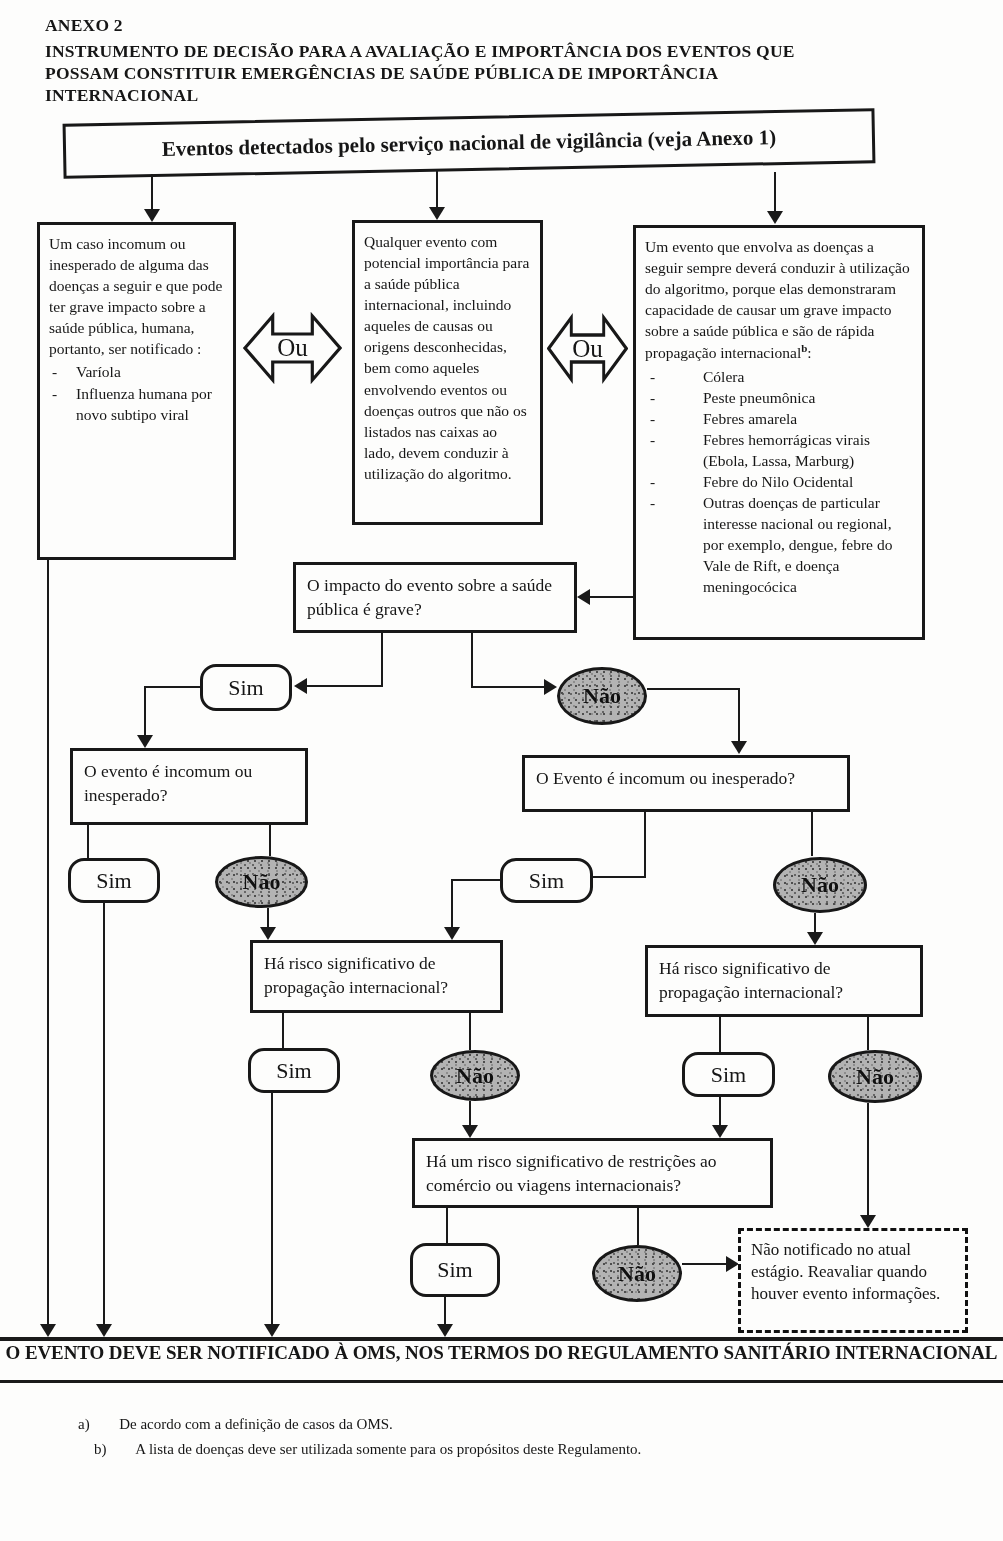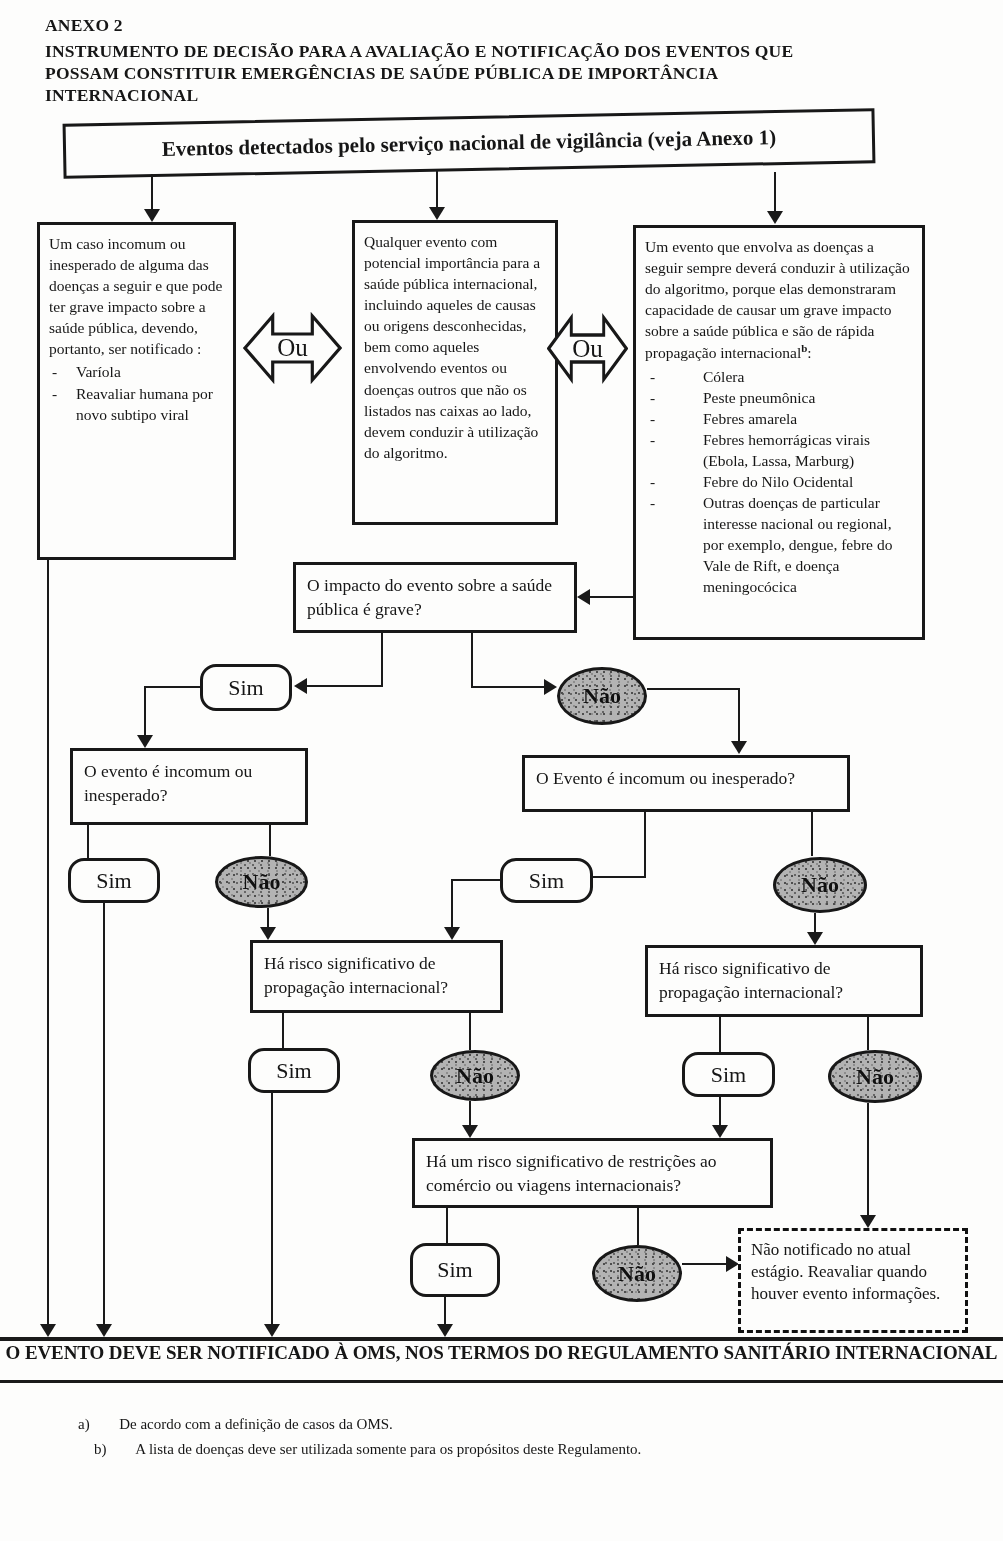--- a/index.html
+++ b/index.html
@@ -57,43 +57,43 @@
     font-size:25px;
   }
 </style>
 </head>
 <body>
 
 <div class="page">
 
   <div class="abs hdr" style="left:45px;top:14px;">ANEXO 2</div>
   <div class="abs hdr" style="left:45px;top:40px;width:930px;">
-    <div>INSTRUMENTO DE DECISÃO PARA A AVALIAÇÃO E NOTIFICAÇÃO DOS EVENTOS QUE</div>
+    <div>INSTRUMENTO DE DECISÃO PARA A AVALIAÇÃO E IMPORTÂNCIA DOS EVENTOS QUE</div>
     <div>POSSAM CONSTITUIR EMERGÊNCIAS DE SAÚDE PÚBLICA DE IMPORTÂNCIA</div>
     <div>INTERNACIONAL</div>
   </div>
 
   <div class="box" style="left:63px;top:116px;width:812px;height:55px;transform:rotate(-1.1deg);display:flex;align-items:center;justify-content:center;font-weight:bold;font-size:21px;">Eventos detectados pelo serviço nacional de vigilância (veja Anexo 1)</div>
 
   <div class="line" style="left:151px;top:174px;width:2px;height:38px;"></div>
   <div class="ah ah-down" style="left:144px;top:209px;"></div>
   <div class="line" style="left:436px;top:170px;width:2px;height:38px;"></div>
   <div class="ah ah-down" style="left:429px;top:207px;"></div>
   <div class="line" style="left:774px;top:172px;width:2px;height:40px;"></div>
   <div class="ah ah-down" style="left:767px;top:211px;"></div>
 
   <div class="box content-box" style="left:37px;top:222px;width:199px;height:338px;">
-    <div>Um caso incomum ou inesperado de alguma das doenças a seguir e que pode ter grave impacto sobre a saúde pública, devendo, portanto, ser notificado :</div>
+    <div>Um caso incomum ou inesperado de alguma das doenças a seguir e que pode ter grave impacto sobre a saúde pública, humana, portanto, ser notificado :</div>
     <ul class="blist">
       <li>Varíola</li>
-      <li>Reavaliar humana por novo subtipo viral</li>
+      <li>Influenza humana por novo subtipo viral</li>
     </ul>
   </div>
 
-  <div class="box content-box" style="left:352px;top:220px;width:206px;height:305px;">Qualquer evento com potencial importância para a saúde pública internacional, incluindo aqueles de causas ou origens desconhecidas, bem como aqueles envolvendo eventos ou doenças outros que não os listados nas caixas ao lado, devem conduzir à utilização do algoritmo.</div>
+  <div class="box content-box" style="left:352px;top:220px;width:191px;height:305px;">Qualquer evento com potencial importância para a saúde pública internacional, incluindo aqueles de causas ou origens desconhecidas, bem como aqueles envolvendo eventos ou doenças outros que não os listados nas caixas ao lado, devem conduzir à utilização do algoritmo.</div>
 
   <div class="box content-box" style="left:633px;top:225px;width:292px;height:415px;">
     <div><span>Um evento que envolva as doenças a seguir sempre deverá conduzir à utilização do algoritmo, porque elas demonstraram capacidade de causar um grave impacto sobre a saúde pública e são de rápida propagação internacional</span><sup class="fn">b</sup><span>:</span></div>
     <ul class="blist blist-wide">
       <li>Cólera</li>
       <li>Peste pneumônica</li>
       <li>Febres amarela</li>
       <li>Febres hemorrágicas virais (Ebola, Lassa, Marburg)</li>
       <li>Febre do Nilo Ocidental</li>
       <li>Outras doenças de particular interesse nacional ou regional, por exemplo, dengue, febre do Vale de Rift, e doença meningocócica</li>

